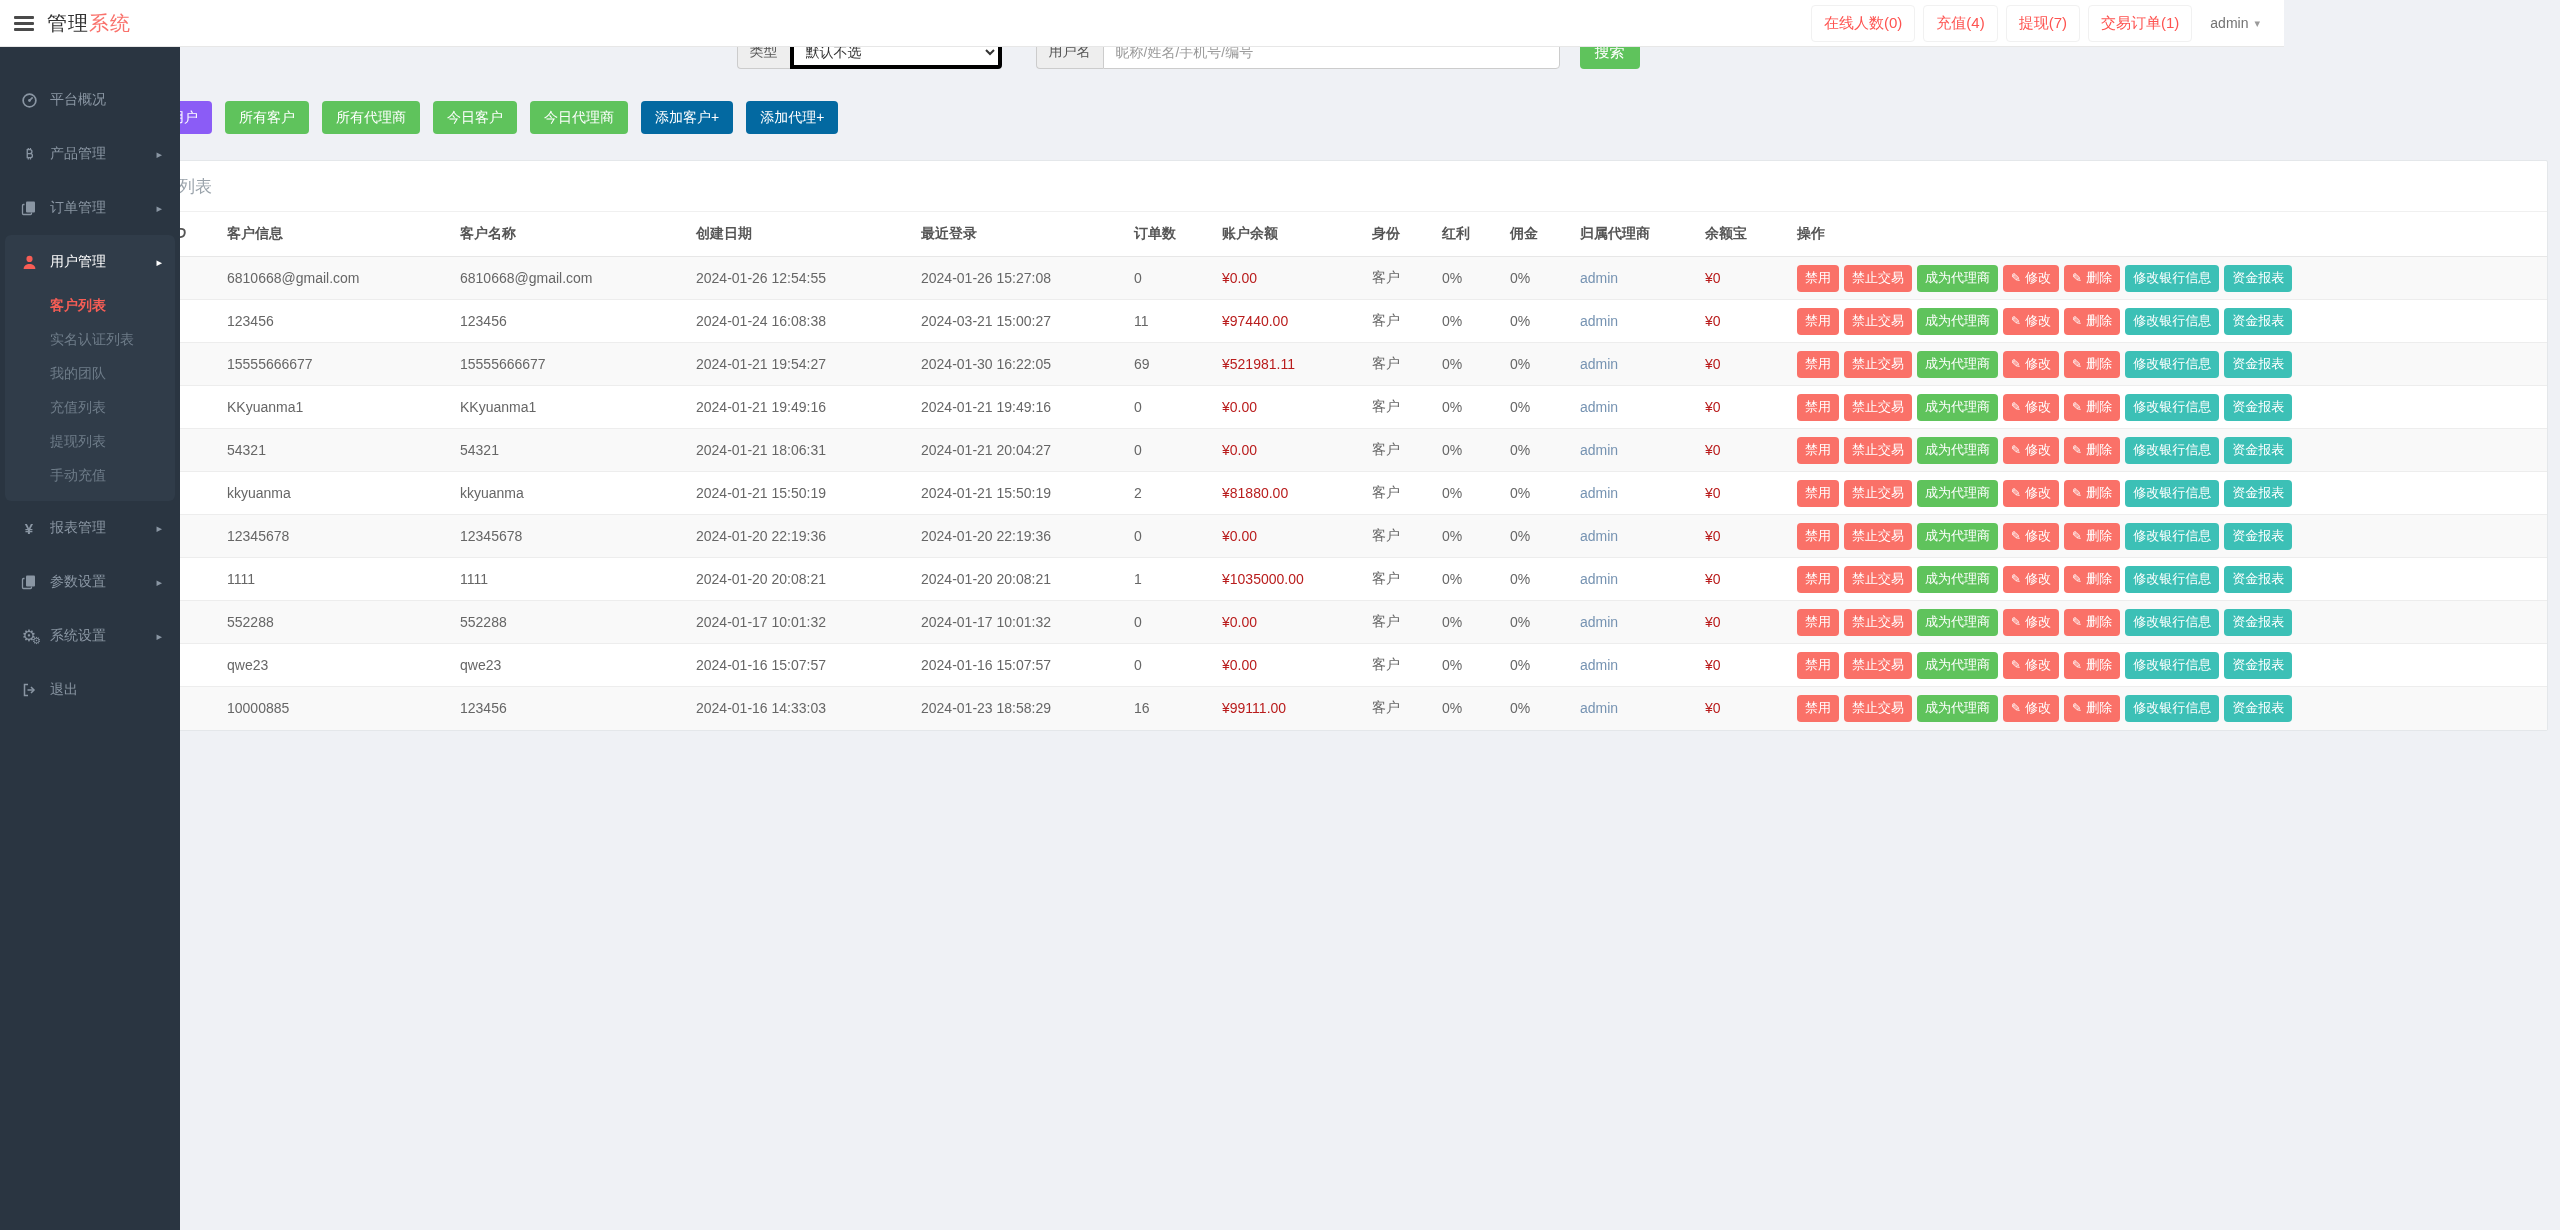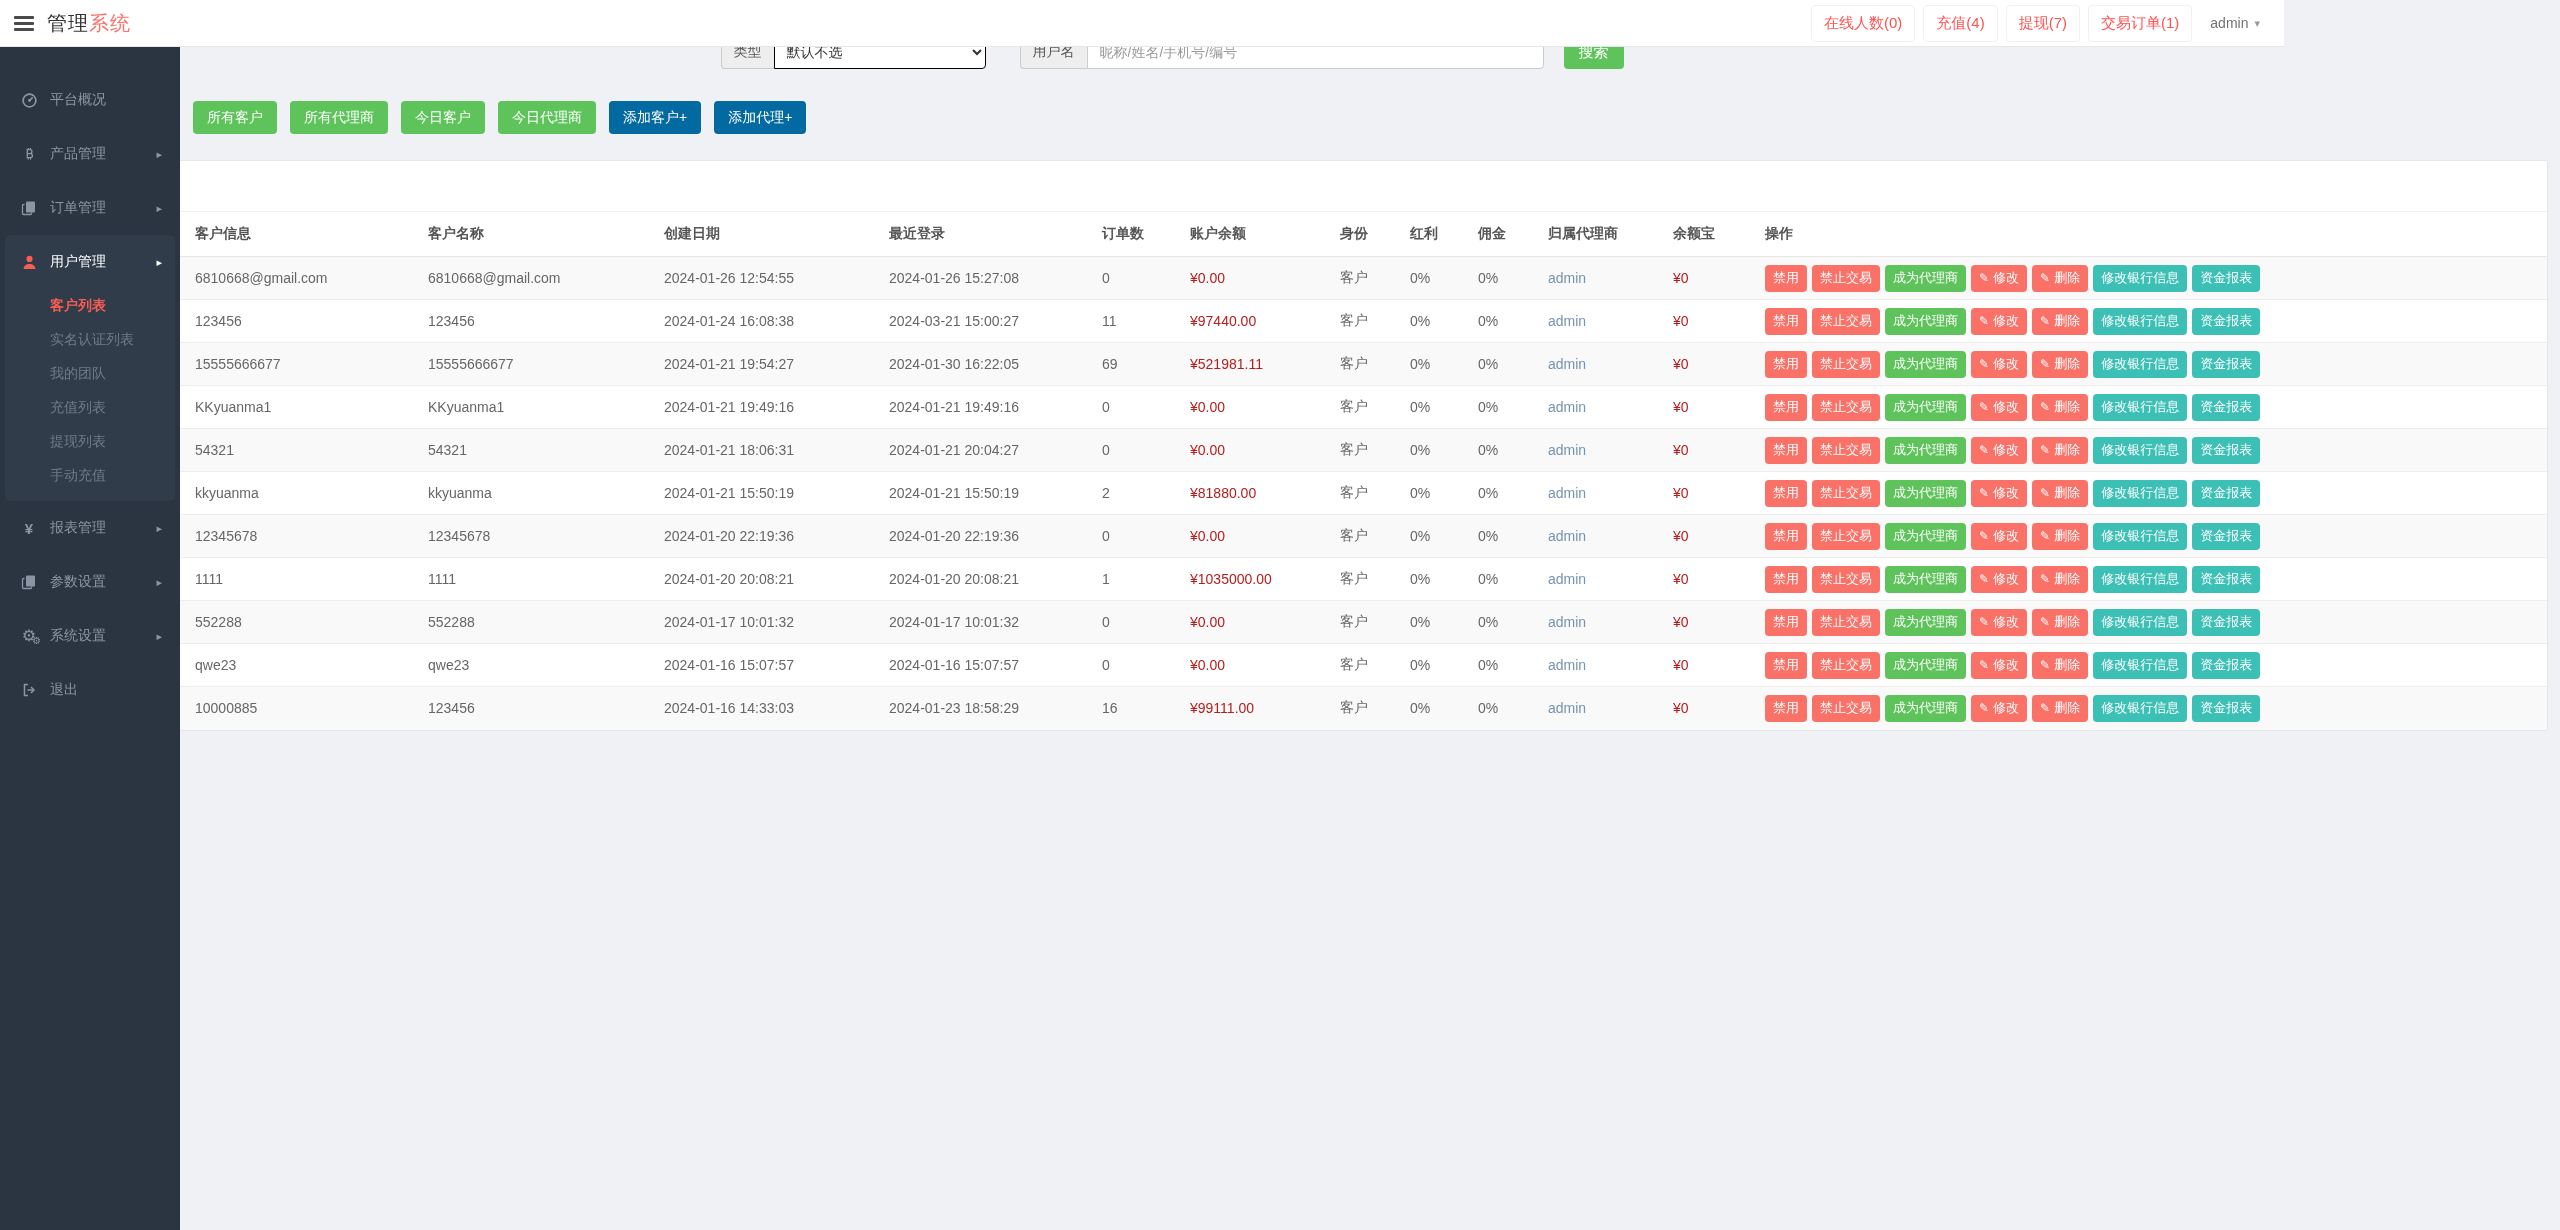--- a/index.html
+++ b/index.html
@@ -49,34 +49,34 @@
   .user-block .s-ico { color:#f75d55; }
   .sub-item {
     height:34px; display:flex; align-items:center;
     padding-left:45px; color:#6e7c89; font-size:14px; cursor:pointer;
   }
   .sub-item.active { color:#f75d55; font-weight:bold; }
   .gear-wrap { position:relative; font-size:16px; line-height:1; }
   .gear-sm { position:absolute; font-size:10px; right:-5px; bottom:-2px; }
 
   
-  .content { margin-left:84px; }
+  .content { margin-left:116px; }
 
   .search-row {
     margin-top:35px; display:flex; justify-content:center; align-items:center;
     padding-right:300px; gap:34px;
   }
   .input-group { display:flex; height:34px; }
   .addon {
     background:#eee; border:1px solid #ccc; border-right:none;
     border-radius:4px 0 0 4px; display:flex; align-items:center;
     padding:0 12px; color:#555; font-size:14px; white-space:nowrap;
   }
   select.ctl {
-    width:212px; height:34px; border:1px solid #000000; border-radius:0 4px 4px 0;
+    width:212px; height:34px; border:4px solid #000000; border-radius:0 4px 4px 0;
     background:#fff; color:#333; font-size:14px; padding:0 8px; outline:none;
     font-family:inherit;
   }
   input.ctl {
     width:457px; height:34px; border:1px solid #ccc; border-radius:0 4px 4px 0;
     padding:0 12px; font-size:14px; color:#333; outline:none; font-family:inherit;
   }
   input.ctl::placeholder { color:#9b9b9b; }
   .btn {
     border:none; border-radius:4px; color:#fff; cursor:pointer;

